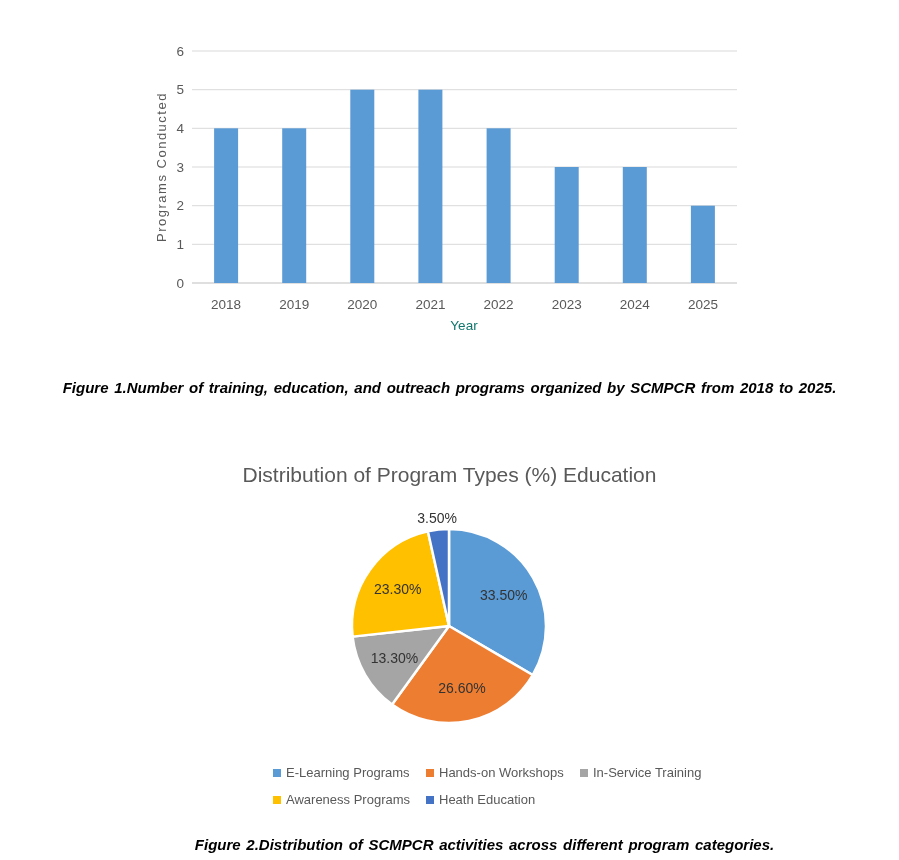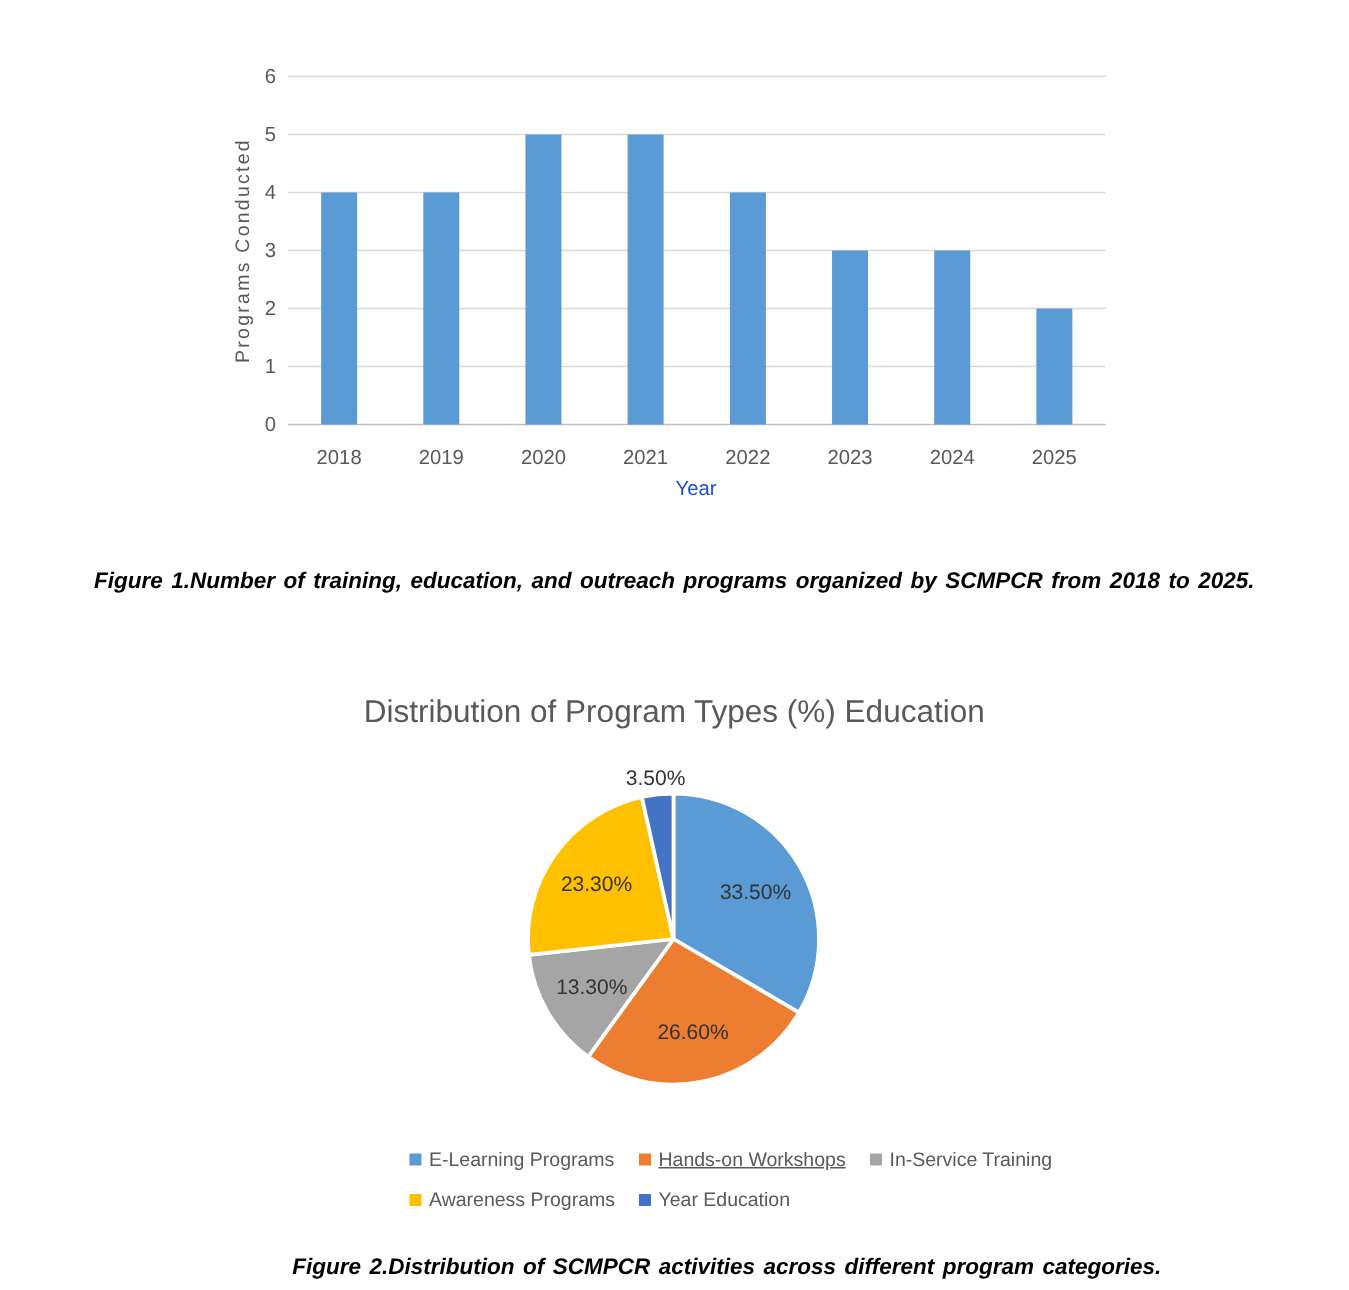--- a/index.html
+++ b/index.html
@@ -13,21 +13,21 @@
   }
   .bar-title{top:6px;}
   .pie-title{top:463px;}
   .y-axis-title{
     position:absolute;left:62px;top:159px;width:200px;height:16px;
     text-align:center;color:#595959;font-size:13px;letter-spacing:1.5px;
     transform:rotate(-90deg);
   }
   .x-axis-title{
     position:absolute;left:414px;top:318px;width:100px;text-align:center;
-    color:#1d4ed8;font-size:13.5px;
+    color:#0f766e;font-size:13.5px;
   }
   .caption{
     position:absolute;left:0;width:899px;margin:0;text-align:center;
     font-weight:700;font-style:italic;font-size:15px;color:#000000;
     word-spacing:1.5px;
   }
   .caption-1{top:379px;}
   .caption-2{top:836px;margin-left:35px;}
   #barchart{position:absolute;left:0;top:0;}
   #piechart{position:absolute;left:330px;top:500px;}
@@ -96,21 +96,21 @@
       <path d="M 119 126 L 97.88 31.33 A 97 97 0 0 1 119.00 29.00 Z" fill="#4472C4" stroke="#FFFFFF" stroke-width="2.5" stroke-linejoin="round"></path>
       <text x="173.7" y="99.6" text-anchor="middle" font-size="14" fill="#333333">33.50%</text>
       <text x="132.0" y="192.7" text-anchor="middle" font-size="14" fill="#333333">26.60%</text>
       <text x="64.5" y="162.7" text-anchor="middle" font-size="14" fill="#333333">13.30%</text>
       <text x="67.7" y="94.3" text-anchor="middle" font-size="14" fill="#333333">23.30%</text>
       <text x="107.1" y="23.0" text-anchor="middle" font-size="14" fill="#333333">3.50%</text>
     </svg>
 
   <div id="legend">
       <div class="legend-item" style="left: 225px; top: 765px;"><span class="legend-marker" style="background: rgb(91, 155, 213);"></span><span>E-Learning Programs</span></div>
-      <div class="legend-item" style="left: 378px; top: 765px; text-decoration: underline;"><span class="legend-marker" style="background: rgb(237, 125, 49);"></span><span>Hands-on Workshops</span></div>
+      <div class="legend-item" style="left: 378px; top: 765px;"><span class="legend-marker" style="background: rgb(237, 125, 49);"></span><span>Hands-on Workshops</span></div>
       <div class="legend-item" style="left: 532px; top: 765px;"><span class="legend-marker" style="background: rgb(165, 165, 165);"></span><span>In-Service Training</span></div>
       <div class="legend-item" style="left: 225px; top: 792px;"><span class="legend-marker" style="background: rgb(255, 192, 0);"></span><span>Awareness Programs</span></div>
-      <div class="legend-item" style="left: 378px; top: 792px;"><span class="legend-marker" style="background: rgb(68, 114, 196);"></span><span>Year Education</span></div>
+      <div class="legend-item" style="left: 378px; top: 792px;"><span class="legend-marker" style="background: rgb(68, 114, 196);"></span><span>Heath Education</span></div>
     </div>
 
   <p class="caption caption-2">Figure 2.Distribution of SCMPCR activities across different program categories.</p>
 
 </div>
 
 </body></html>

